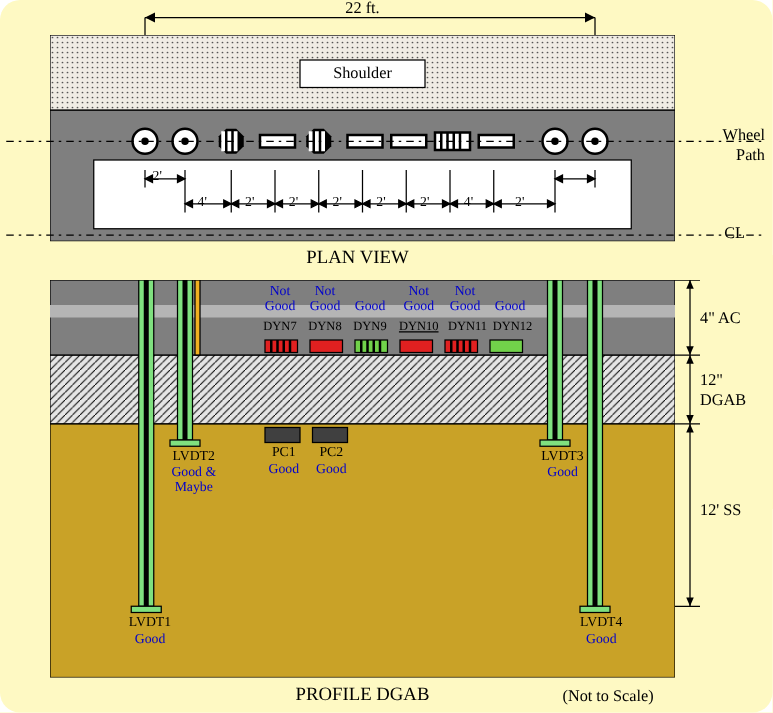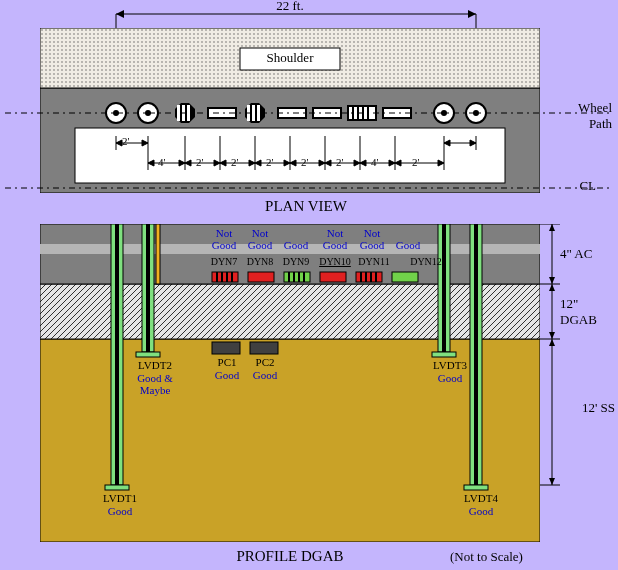--- a/index.html
+++ b/index.html
@@ -1,17 +1,17 @@
 <!DOCTYPE html>
 <html><head>
 <meta charset="utf-8">
 <style>
   * { margin:0; padding:0; box-sizing:border-box; }
   body { font-family: "Times New Roman", serif; background:#fff; }
-  .stage { position:relative; width:618px; height:570px; background:#c4b5fd; }
+  .stage { position:relative; width:618px; height:570px; background:#fef9c3;border-radius:16px; }
   .abs { position:absolute; }
   .plan-svg, .prof-svg { display:block; }
   .caption { font-size:15px; font-family:"Times New Roman",serif; text-align:center; }
   .lbl { font-size:13px; font-family:"Times New Roman",serif; }
   .lbl-sm { font-size:11px; font-family:"Times New Roman",serif; }
   .blue { color:#0000cc; }
   .black { color:#000; }
 </style>
 </head>
 <body>
@@ -163,21 +163,21 @@
   </div>
 
   <svg class="abs" style="left:0; top:28px;" width="618" height="165">
     <line x1="5" y1="85" x2="613" y2="85" stroke="#000" stroke-width="1" stroke-dasharray="6,4,2,4"></line>
     <line x1="5" y1="160" x2="613" y2="160" stroke="#000" stroke-width="1" stroke-dasharray="6,4,2,4"></line>
   </svg>
   <span class="abs lbl" style="right:6px; top:100px; width:60px; white-space:pre; text-align:right;">Wheel
 Path</span>
   <span class="abs lbl" style="right:22px; top:178px;">CL</span>
 
-  <div class="abs caption" style="left:56px; top:198px; width:500px;text-align:center;">PLAN VIEW</div>
+  <div class="abs caption" style="left:36px; top:198px; width:500px;text-align:center;">PLAN VIEW</div>
 
   <div class="abs" style="left:40px; top:224px; width:500px; height:318px;">
     <svg class="prof-svg" width="500" height="318">
 
       <rect x="0" y="115" width="500" height="203" fill="#c9a227" stroke="#000"></rect>
 
       <rect x="0" y="60" width="500" height="55" fill="url(#hatch45)" stroke="#000"></rect>
 
       <rect x="0" y="0" width="500" height="60" fill="#7f7f7f" stroke="#000"></rect>
       <rect x="0" y="20" width="500" height="10" fill="#b5b5b5"></rect>
@@ -243,21 +243,21 @@
     <div class="abs lbl-sm black" style="left:166px; top:32px; width:36px; text-align:center; font-size:10px;">DYN7</div>
     <div class="abs lbl-sm blue" style="left:202px; top:3px; width:36px; text-align:center;">Not Good</div>
     <div class="abs lbl-sm black" style="left:202px; top:32px; width:36px; text-align:center; font-size:10px;">DYN8</div>
     <div class="abs lbl-sm blue" style="left:238px; top:15px; width:36px; text-align:center;">Good</div>
     <div class="abs lbl-sm black" style="left:238px; top:32px; width:36px; text-align:center; font-size:10px;">DYN9</div>
     <div class="abs lbl-sm blue" style="left:274px; top:3px; width:42px; text-align:center;">Not Good</div>
     <div class="abs lbl-sm black" style="left:274px; top:32px; width:42px; text-align:center; font-size:10px;text-decoration:underline;">DYN10</div>
     <div class="abs lbl-sm blue" style="left:314px; top:3px; width:36px; text-align:center;">Not Good</div>
     <div class="abs lbl-sm black" style="left:314px; top:32px; width:40px; text-align:center; font-size:10px;">DYN11</div>
     <div class="abs lbl-sm blue" style="left:350px; top:15px; width:36px; text-align:center;">Good</div>
-    <div class="abs lbl-sm black" style="left:350px; top:32px; width:40px; text-align:center; font-size:10px;margin-left:16px;">DYN12</div>
+    <div class="abs lbl-sm black" style="left:350px; top:32px; width:40px; text-align:center; font-size:10px;">DYN12</div>
 
     <div class="abs lbl-sm black" style="left:172px; top:132px; width:30px; text-align:center;">PC1</div>
     <div class="abs lbl-sm blue" style="left:172px; top:145px; width:30px; text-align:center;">Good</div>
     <div class="abs lbl-sm black" style="left:210px; top:132px; width:30px; text-align:center;">PC2</div>
     <div class="abs lbl-sm blue" style="left:210px; top:145px; width:30px; text-align:center;">Good</div>
 
     <div class="abs lbl-sm black" style="left:55px; top:268px; width:50px; text-align:center;">LVDT1</div>
     <div class="abs lbl-sm blue" style="left:55px; top:281px; width:50px; text-align:center;">Good</div>
     <div class="abs lbl-sm black" style="left:90px; top:135px; width:50px; text-align:center;">LVDT2</div>
     <div class="abs lbl-sm blue" style="left:86px; top:148px; width:58px; text-align:center;">Good &amp; Maybe</div>
@@ -283,18 +283,18 @@
         <polygon points="12,115 9,108 15,108" fill="#000"></polygon>
     </g>
     <g>
       <line x1="12" y1="115" x2="12" y2="261" stroke="#000"></line>
       <polygon points="12,115 9,122 15,122" fill="#000"></polygon>
         <polygon points="12,261 9,254 15,254" fill="#000"></polygon>
     </g>
   </svg>
   <span class="abs lbl" style="left:560px; top:246px;">4" AC</span>
   <span class="abs lbl" style="left:560px; top:296px; width:50px;">12" DGAB</span>
-  <span class="abs lbl" style="left:560px; top:400px;margin-left:22px;">12' SS</span>
+  <span class="abs lbl" style="left:560px; top:400px;">12' SS</span>
 
   <div class="abs caption" style="left:40px; top:548px; width:500px;">PROFILE DGAB</div>
   <div class="abs lbl" style="left:450px; top:549px;">(Not to Scale)</div>
 
 </div>
 
 </body></html>

